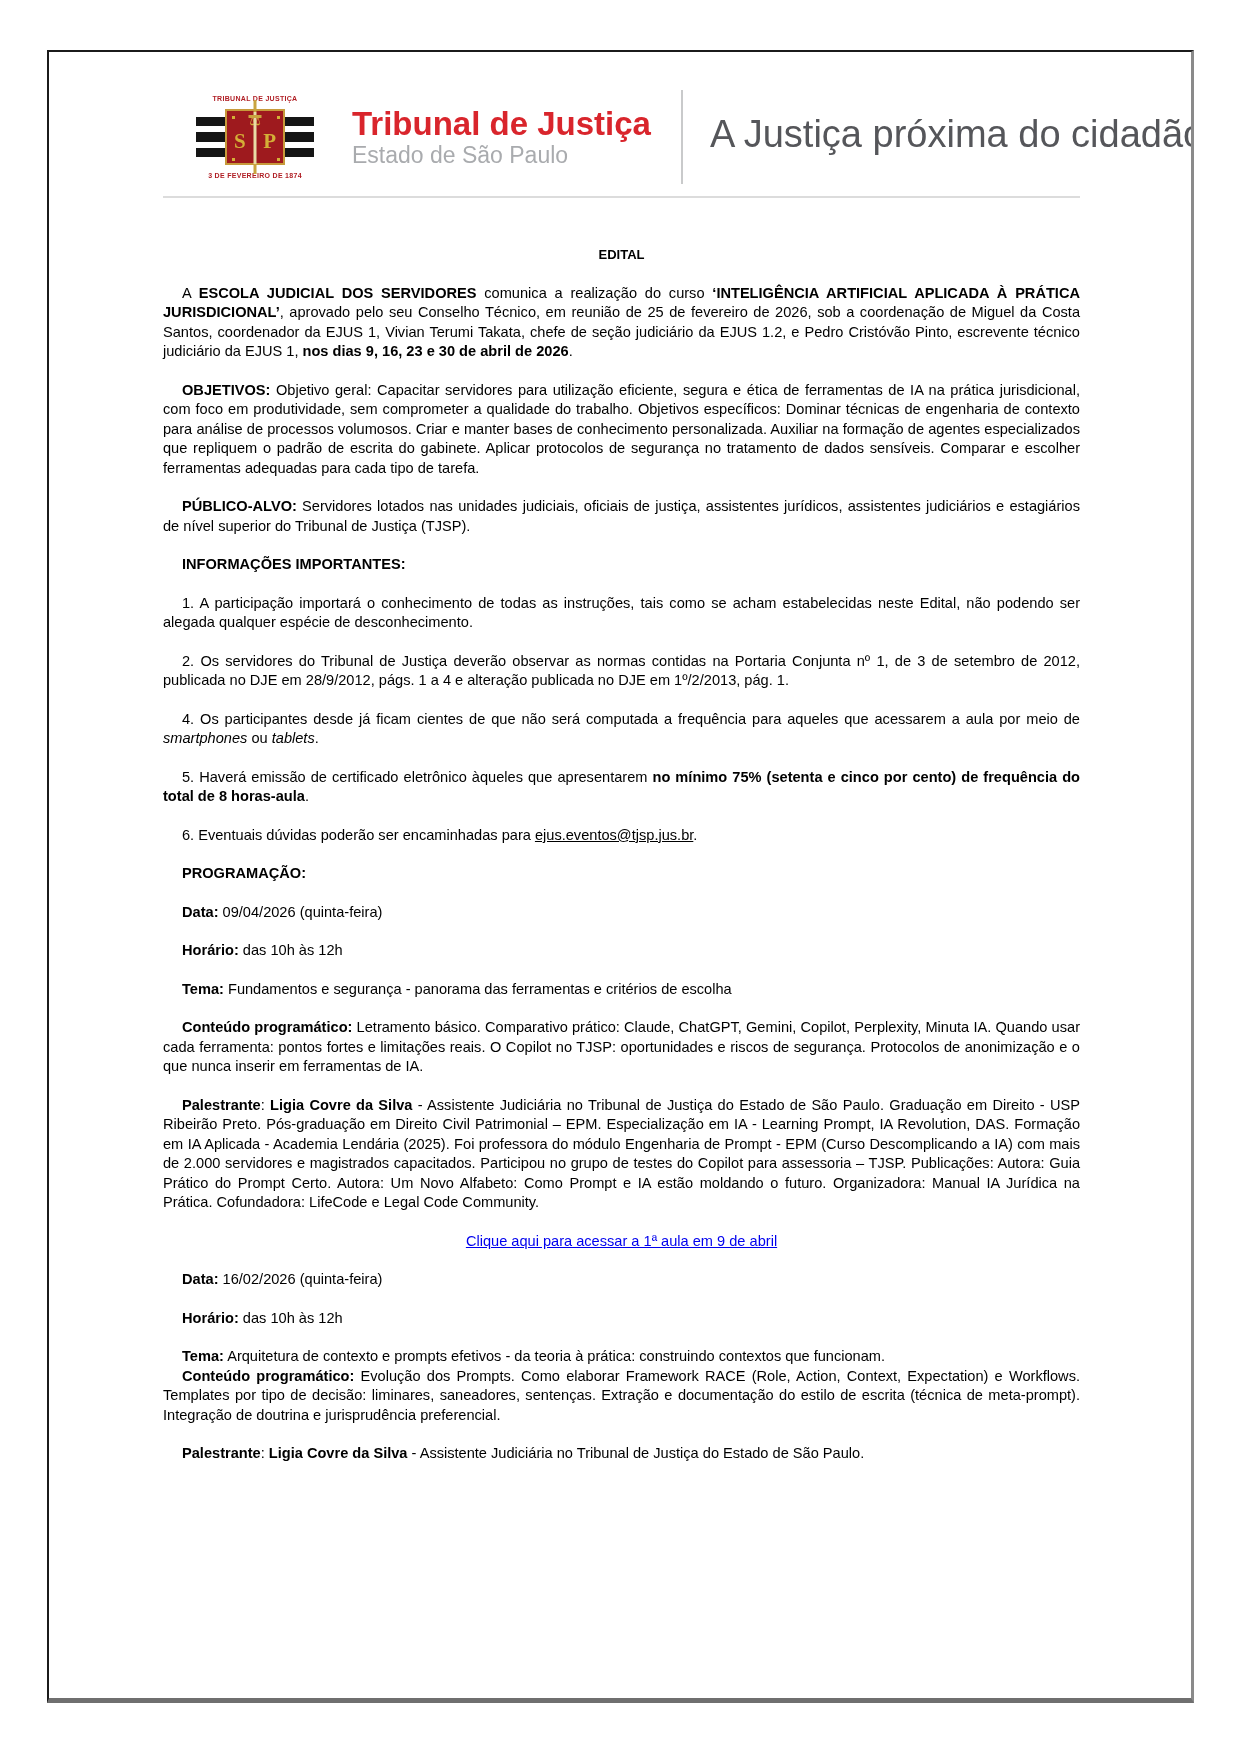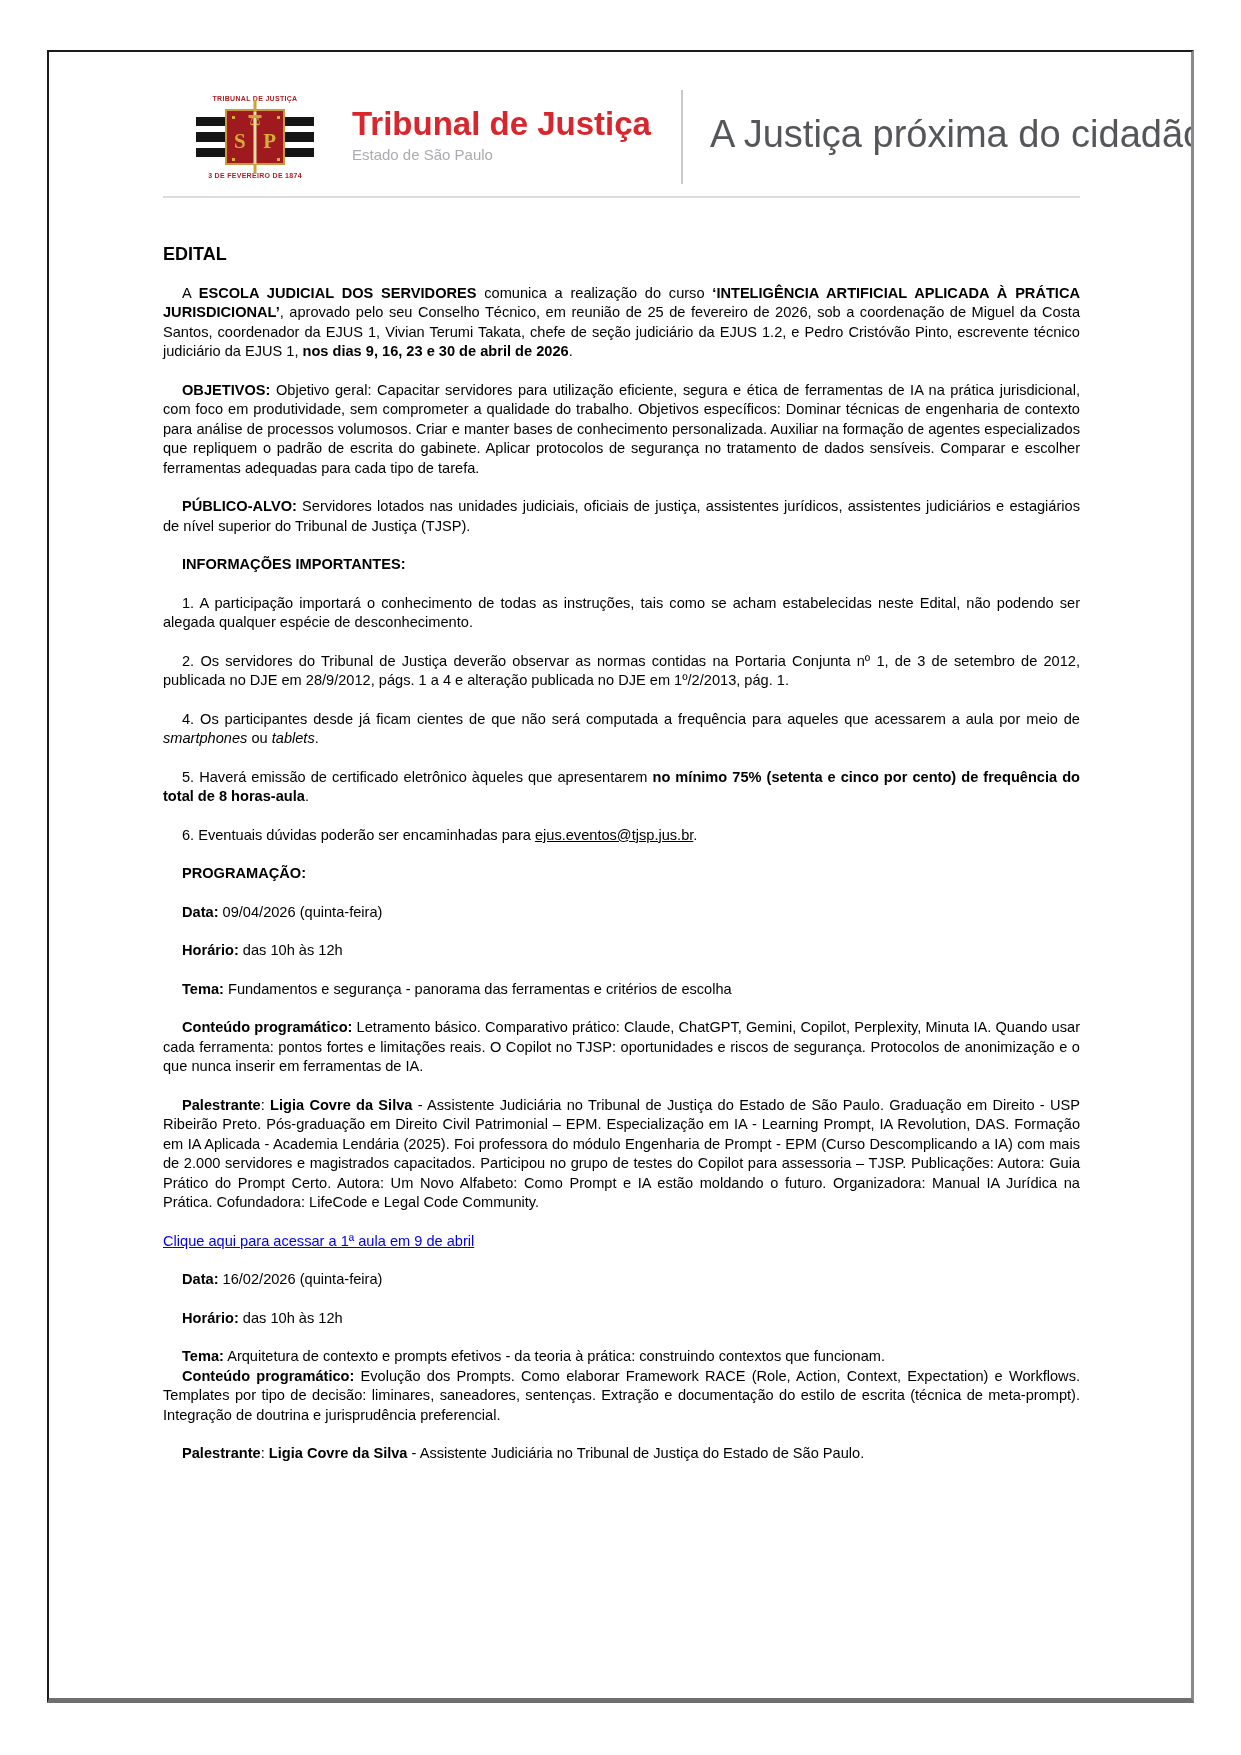--- a/index.html
+++ b/index.html
@@ -56,29 +56,29 @@
     position:absolute; left:50%; top:-5px; transform:translateX(-50%);
     width:3px; height:74px;
     background:linear-gradient(to bottom,#c9a43f 0 12px,#e9dca6 12px 64px,#c9a43f 64px);
   }
   .sword-guard {
     position:absolute; left:50%; top:10px; transform:translateX(-50%);
     width:13px; height:3px; background:#c9a43f;
   }
   .brand { margin-left:38px; }
   .brand-title { font-size:33px; line-height:36px; font-weight:bold; color:#d9252c; white-space:nowrap; }
-  .brand-sub { font-size:15px; line-height:26px; color:#a9abae; white-space:nowrap; }
+  .brand-sub { font-size:23px; line-height:26px; color:#a9abae; white-space:nowrap; }
   .v-divider { width:2px; height:94px; background:#c9cacb; margin:0 27px 0 30px; flex-shrink:0; }
   .tagline { font-size:38px; color:#55565a; white-space:nowrap; margin-top:-6px; }
   
   .doc-content { padding:0 111px 0 114px; font-size:14.6px; line-height:19.5px; }
   .header-rule { border:0; border-top:2px solid #dcdcdc; margin:12px 0 0 0; }
-  .doc-title { font-size:18px; font-weight:bold; text-align:left; margin:47px 0 18px 0; }
+  .doc-title { font-size:13px; font-weight:bold; text-align:center; margin:47px 0 18px 0; }
   .para { margin:19px 0 0 0; text-align:justify; text-indent:19px; }
-  .para.center { text-indent:0; }
+  .para.center { text-align:center; text-indent:0; }
   .para.tight { margin-top:0; }
   .b { font-weight:bold; }
   .i { font-style:italic; }
   a.link { color:#0000ee; text-decoration:underline; cursor:pointer; }
   a.email { color:#000; text-decoration:underline; cursor:pointer; }
 </style>
 </head>
 <body>
 
 <div class="page">

